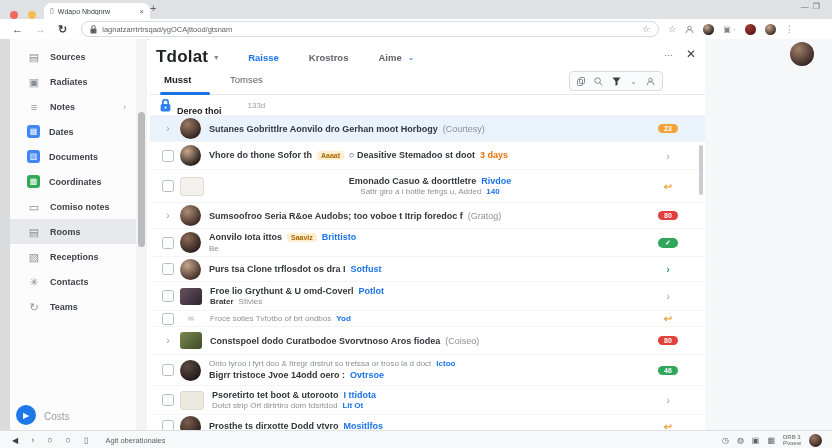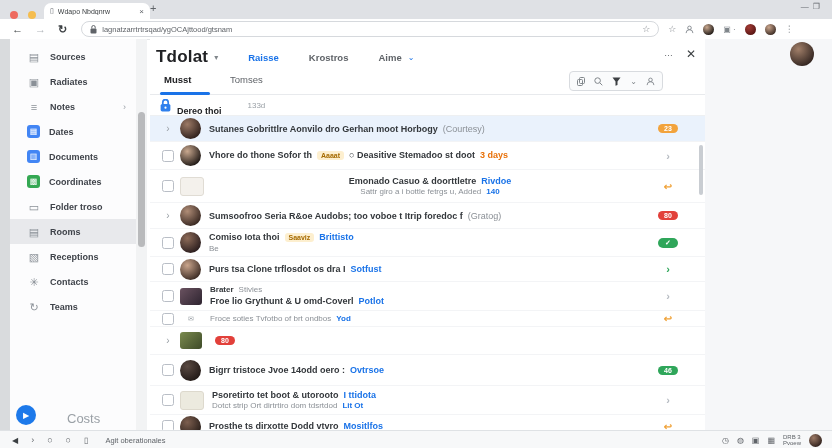--- a/index.html
+++ b/index.html
@@ -40,21 +40,21 @@
   .sitem{height:25px;display:flex;align-items:center;padding-left:17px;gap:9px;}
   .sitem.sel{background:#e8e9ec;}
   .sicon{width:14px;text-align:center;font-size:11px;color:#8a9097;line-height:14px;}
   .sicon.boxed{height:13px;width:13px;border-radius:3px;color:#fff;font-size:8px;line-height:13px;}
   .sicon.blue{background:#4285f4;}
   .sicon.green{background:#34a853;}
   .slabel{font-size:9px;color:#3f434a;font-weight:600;}
   .schev{margin-left:auto;margin-right:10px;color:#9aa0a6;font-size:9px;}
   .fab{left:16px;top:405px;width:20px;height:20px;border-radius:50%;background:#1d79ea;color:#fff;
        font-size:8px;display:flex;align-items:center;justify-content:center;}
-  .fablabel{left:44px;top:411px;font-size:13px;color:#9aa0a6;margin-left:23px;}
+  .fablabel{left:44px;top:411px;font-size:10px;color:#9aa0a6;}
 
   
   .apphead{left:156px;top:44px;height:26px;display:flex;align-items:center;gap:30px;}
   .apptitle{font-size:17px;font-weight:700;color:#202124;letter-spacing:.2px;}
   .tcaret{font-size:8px;color:#80868b;margin-left:-24px;}
   .navlink{font-size:9.5px;color:#5f6368;font-weight:600;}
   .navlink.act{color:#1a73e8;}
   .navcaret{color:#1a73e8;font-size:8px;margin-left:-24px;}
   .dots{left:664px;top:48px;color:#5f6368;font-size:9px;}
   .closex{left:686px;top:47px;color:#3c4043;font-size:12px;}
@@ -202,21 +202,21 @@
       <div class="sitem">
         <span class="sicon boxed blue">▥</span>
         <span class="slabel">Documents</span>
       </div>
       <div class="sitem">
         <span class="sicon boxed green">▩</span>
         <span class="slabel">Coordinates</span>
       </div>
       <div class="sitem">
         <span class="sicon">▭</span>
-        <span class="slabel">Folder troso</span>
+        <span class="slabel">Comiso notes</span>
       </div>
       <div class="sitem sel">
         <span class="sicon">▤</span>
         <span class="slabel">Rooms</span>
       </div>
       <div class="sitem">
         <span class="sicon">▧</span>
         <span class="slabel">Receptions</span>
       </div>
       <div class="sitem">
@@ -332,21 +332,21 @@
           <span class="bwrap">
             <span class="pill red">80</span>
           </span>
         </div>
         <div class="row" style="height: 27px;">
           <span class="lead">
             <span class="chk"></span>
           </span>
           <span class="av a4"></span>
           <div class="txt">
-            <div class="line"><span class="seg s-main">Comiso Iota thoi</span><span class="seg s-badge">Saaviz</span><span class="seg s-link">Brittisto</span></div>
+            <div class="line"><span class="seg s-main">Aonvilo Iota ittos</span><span class="seg s-badge">Saaviz</span><span class="seg s-link">Brittisto</span></div>
             <div class="line sub"><span class="seg s-gray">Be</span></div>
           </div>
           <span class="bwrap">
             <span class="pill green">✓</span>
           </span>
         </div>
         <div class="row" style="height: 24px;">
           <span class="lead">
             <span class="chk"></span>
           </span>
@@ -357,52 +357,56 @@
           <span class="bwrap">
             <span class="bchev green">›</span>
           </span>
         </div>
         <div class="row" style="height: 28px;">
           <span class="lead">
             <span class="chk"></span>
           </span>
           <span class="thumb t2"></span>
           <div class="txt">
+            <div class="line"><span class="seg s-main">Froe lio Grythunt &amp; U omd-Coverl</span><span class="seg s-link">Potlot</span></div>
             <div class="line sub"><span class="seg s-main">Brater</span><span class="seg s-gray">Stivies</span></div>
-            <div class="line"><span class="seg s-main">Froe lio Grythunt &amp; U omd-Coverl</span><span class="seg s-link">Potlot</span></div>
           </div>
           <span class="bwrap">
             <span class="bchev gray">›</span>
           </span>
         </div>
         <div class="row" style="height: 15px;">
           <span class="lead">
             <span class="chk"></span>
           </span>
           <span class="mini">✉</span>
           <div class="txt">
             <div class="line sub"><span class="seg s-gray">Froce soties Tvfotbo of brt ondbos</span><span class="seg s-link">Yod</span></div>
           </div>
           <span class="bwrap">
             <span class="bicon-o">↩</span>
           </span>
         </div>
         <div class="row" style="height: 27px;">
           <span class="lead chev">›</span>
           <span class="thumb t3"></span>
+          <div class="txt">
+            <div class="line"><span class="seg s-main">Constspoel dodo Curatbodoe Svorvtnoso Aros fiodea</span><span class="seg s-gray">(Coiseo)</span></div>
+          </div>
           <span class="bwrap">
             <span class="pill red">80</span>
           </span>
         </div>
         <div class="row" style="height: 30px;">
           <span class="lead">
             <span class="chk"></span>
           </span>
           <span class="av a6"></span>
           <div class="txt">
+            <div class="line sub"><span class="seg s-gray">Onto tyroo i fyrt doo &amp; Itregr drstrut so tretssa or troso la d doct</span><span class="seg s-link">Ictoo</span></div>
             <div class="line"><span class="seg s-main">Bigrr tristoce Jvoe 14odd oero :</span><span class="seg s-link">Ovtrsoe</span></div>
           </div>
           <span class="bwrap">
             <span class="pill green">46</span>
           </span>
         </div>
         <div class="row" style="height: 28px;">
           <span class="lead">
             <span class="chk"></span>
           </span>

